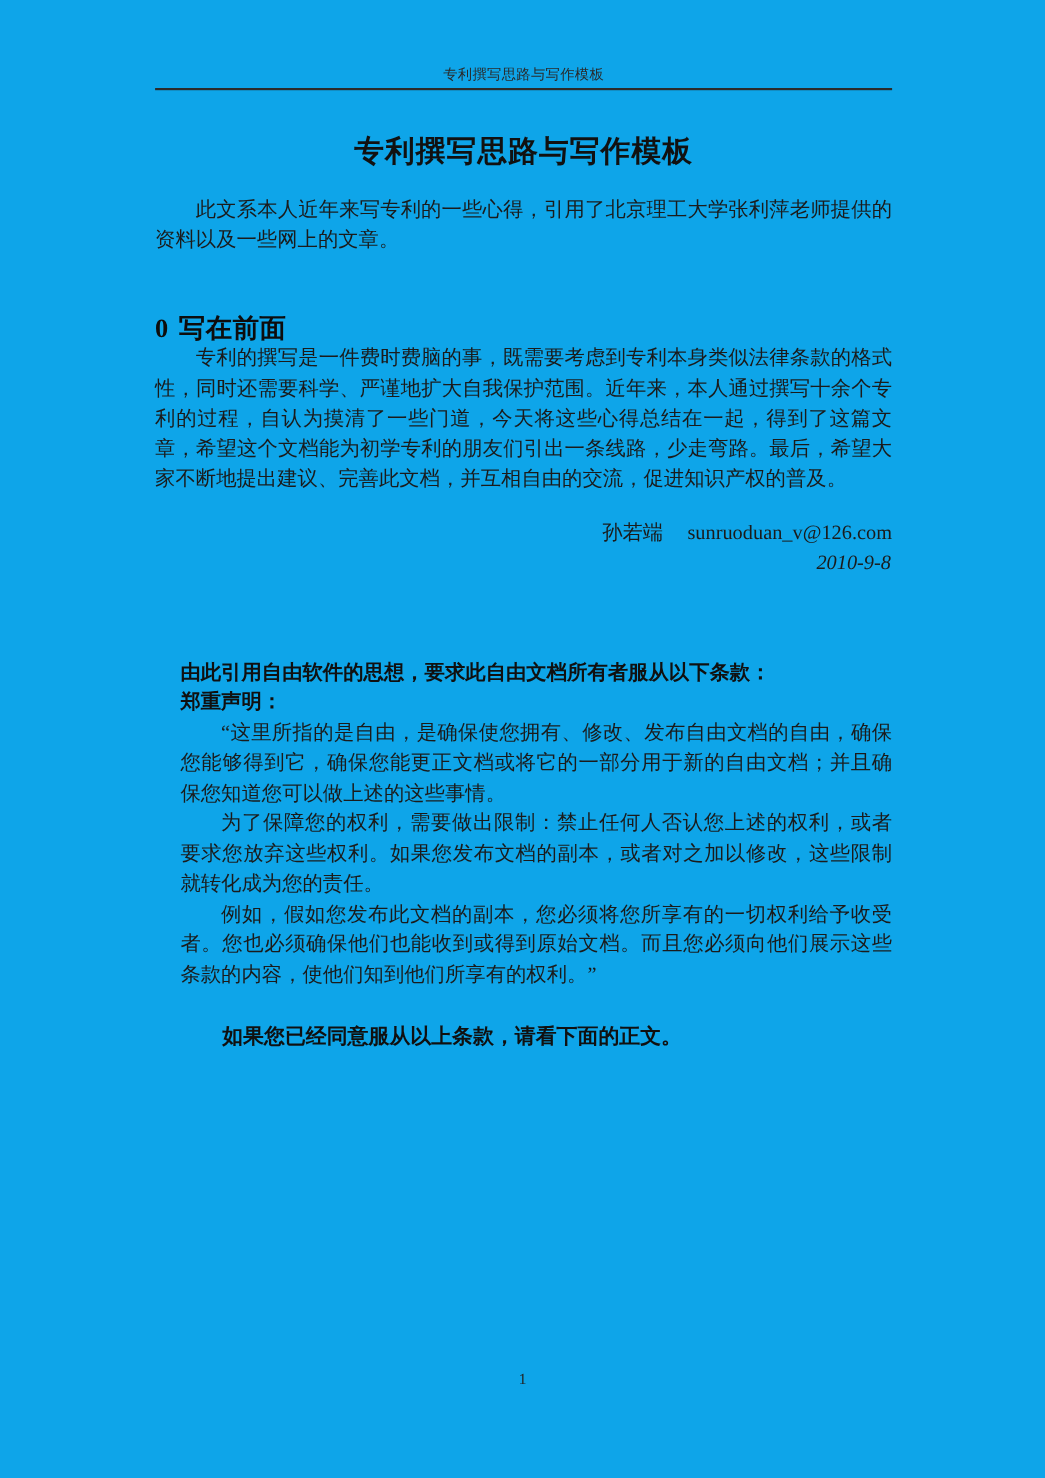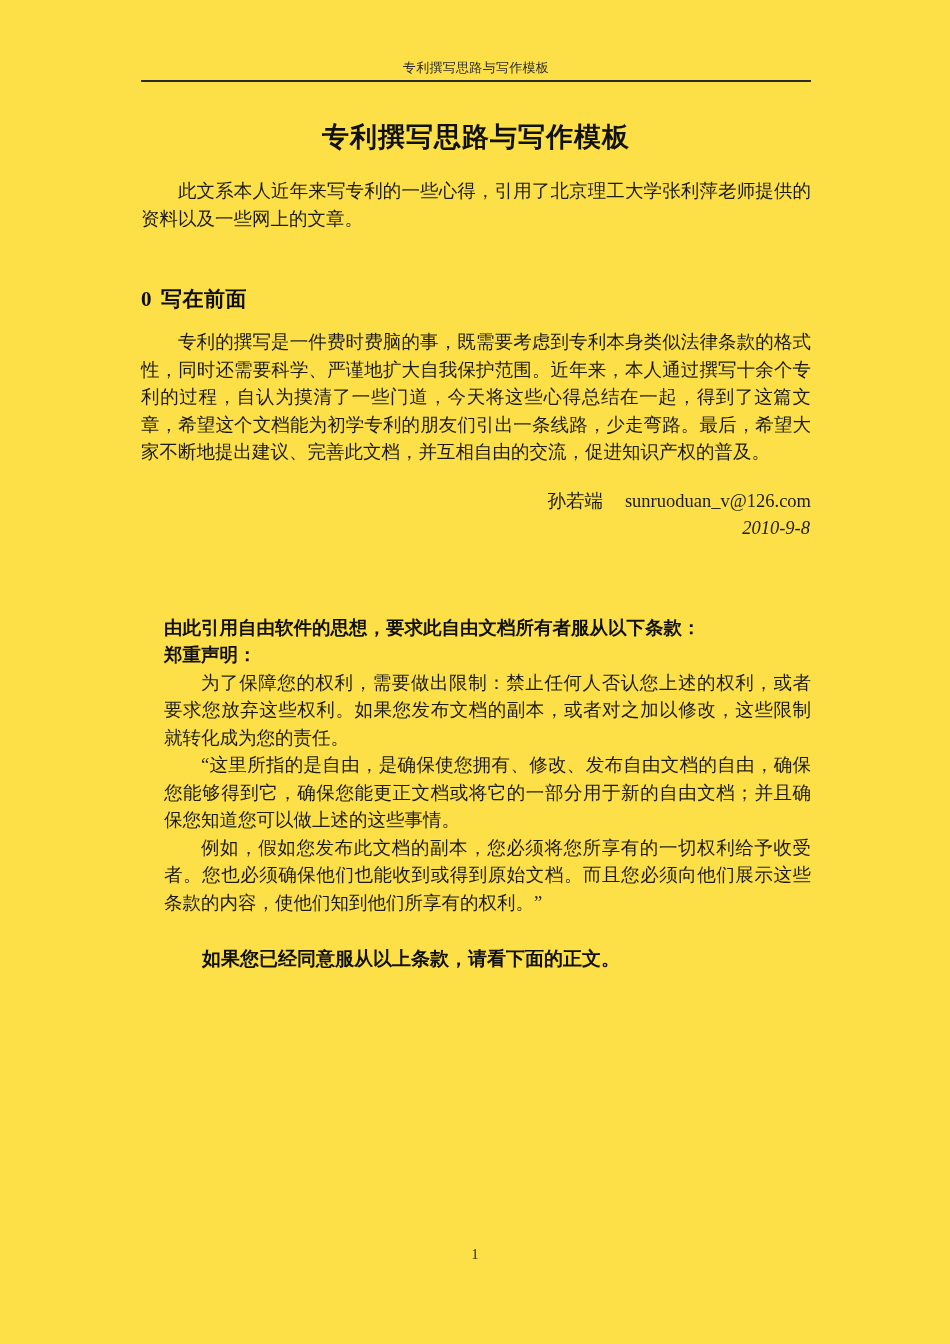--- a/index.html
+++ b/index.html
@@ -4,21 +4,21 @@
 <style>
   html, body {
     margin: 0;
     padding: 0;
     background: #ffffff;
   }
   .page {
     position: relative;
     width: 950px;
     height: 1344px;
-    background: #fde047;
+    background: #0ea5e9;
     overflow: hidden;
     font-family: "Liberation Serif", "DejaVu Serif", serif;
     color: #181818;
   }
   .content {
     position: absolute;
     left: 141px;
     top: 0;
     width: 670px;
   }
@@ -61,22 +61,22 @@
     color: #1b1b1b;
     margin: 0;
   }
   .para.lead {
     margin-top: 24px;
   }
 
   
   .sec-heading {
     margin-top: 52px;
-    margin-bottom: 16px;
-    font-size: 21px;
+    margin-bottom: 0;
+    font-size: 24px;
     line-height: 28px;
     font-weight: bold;
     color: #0d0d0d;
     letter-spacing: 0.5px;
   }
   .sec-heading .sec-num {
     margin-right: 9px;
   }
 
   
@@ -162,22 +162,22 @@
     <div class="sign-block">
       <div class="sign-line">
         <span class="sign-name">孙若端</span><span class="sign-email">sunruoduan_v@126.com</span>
       </div>
       <div class="sign-date">2010-9-8</div>
     </div>
 
     <div class="declaration">
       <p class="decl-head">由此引用自由软件的思想，要求此自由文档所有者服从以下条款：</p>
       <p class="decl-head">郑重声明：</p>
+      <p class="decl-para">“这里所指的是自由，是确保使您拥有、修改、发布自由文档的自由，确保您能够得到它，确保您能更正文档或将它的一部分用于新的自由文档；并且确保您知道您可以做上述的这些事情。</p>
       <p class="decl-para">为了保障您的权利，需要做出限制：禁止任何人否认您上述的权利，或者要求您放弃这些权利。如果您发布文档的副本，或者对之加以修改，这些限制就转化成为您的责任。</p>
-      <p class="decl-para">“这里所指的是自由，是确保使您拥有、修改、发布自由文档的自由，确保您能够得到它，确保您能更正文档或将它的一部分用于新的自由文档；并且确保您知道您可以做上述的这些事情。</p>
       <p class="decl-para">例如，假如您发布此文档的副本，您必须将您所享有的一切权利给予收受者。您也必须确保他们也能收到或得到原始文档。而且您必须向他们展示这些条款的内容，使他们知到他们所享有的权利。”</p>
       <p class="decl-final">如果您已经同意服从以上条款，请看下面的正文。</p>
     </div>
 
   </div>
 
   <div class="page-number">1</div>
 
 </div>
 

